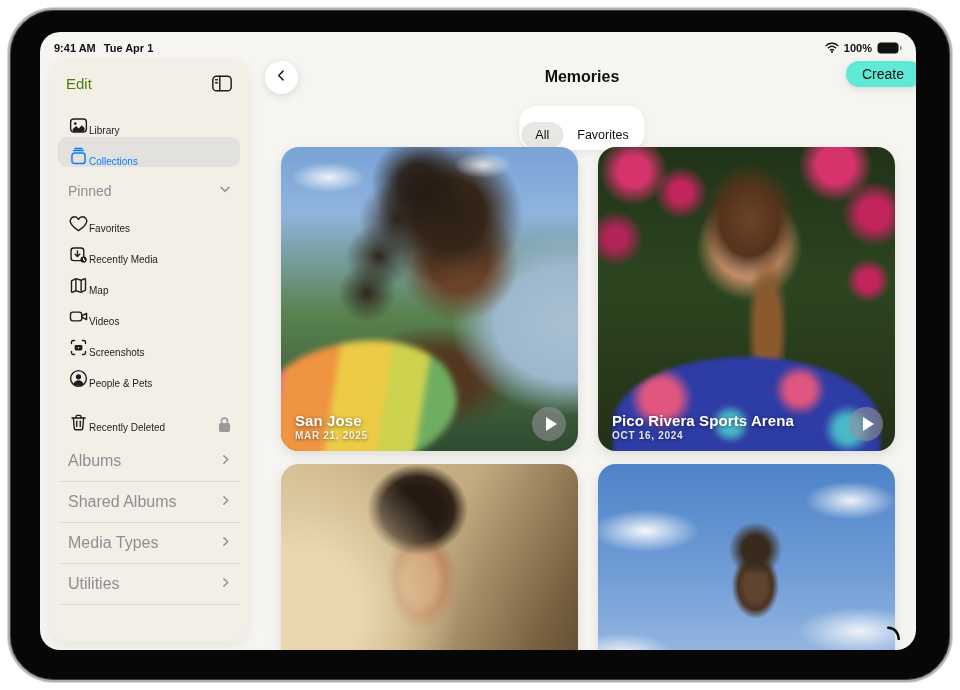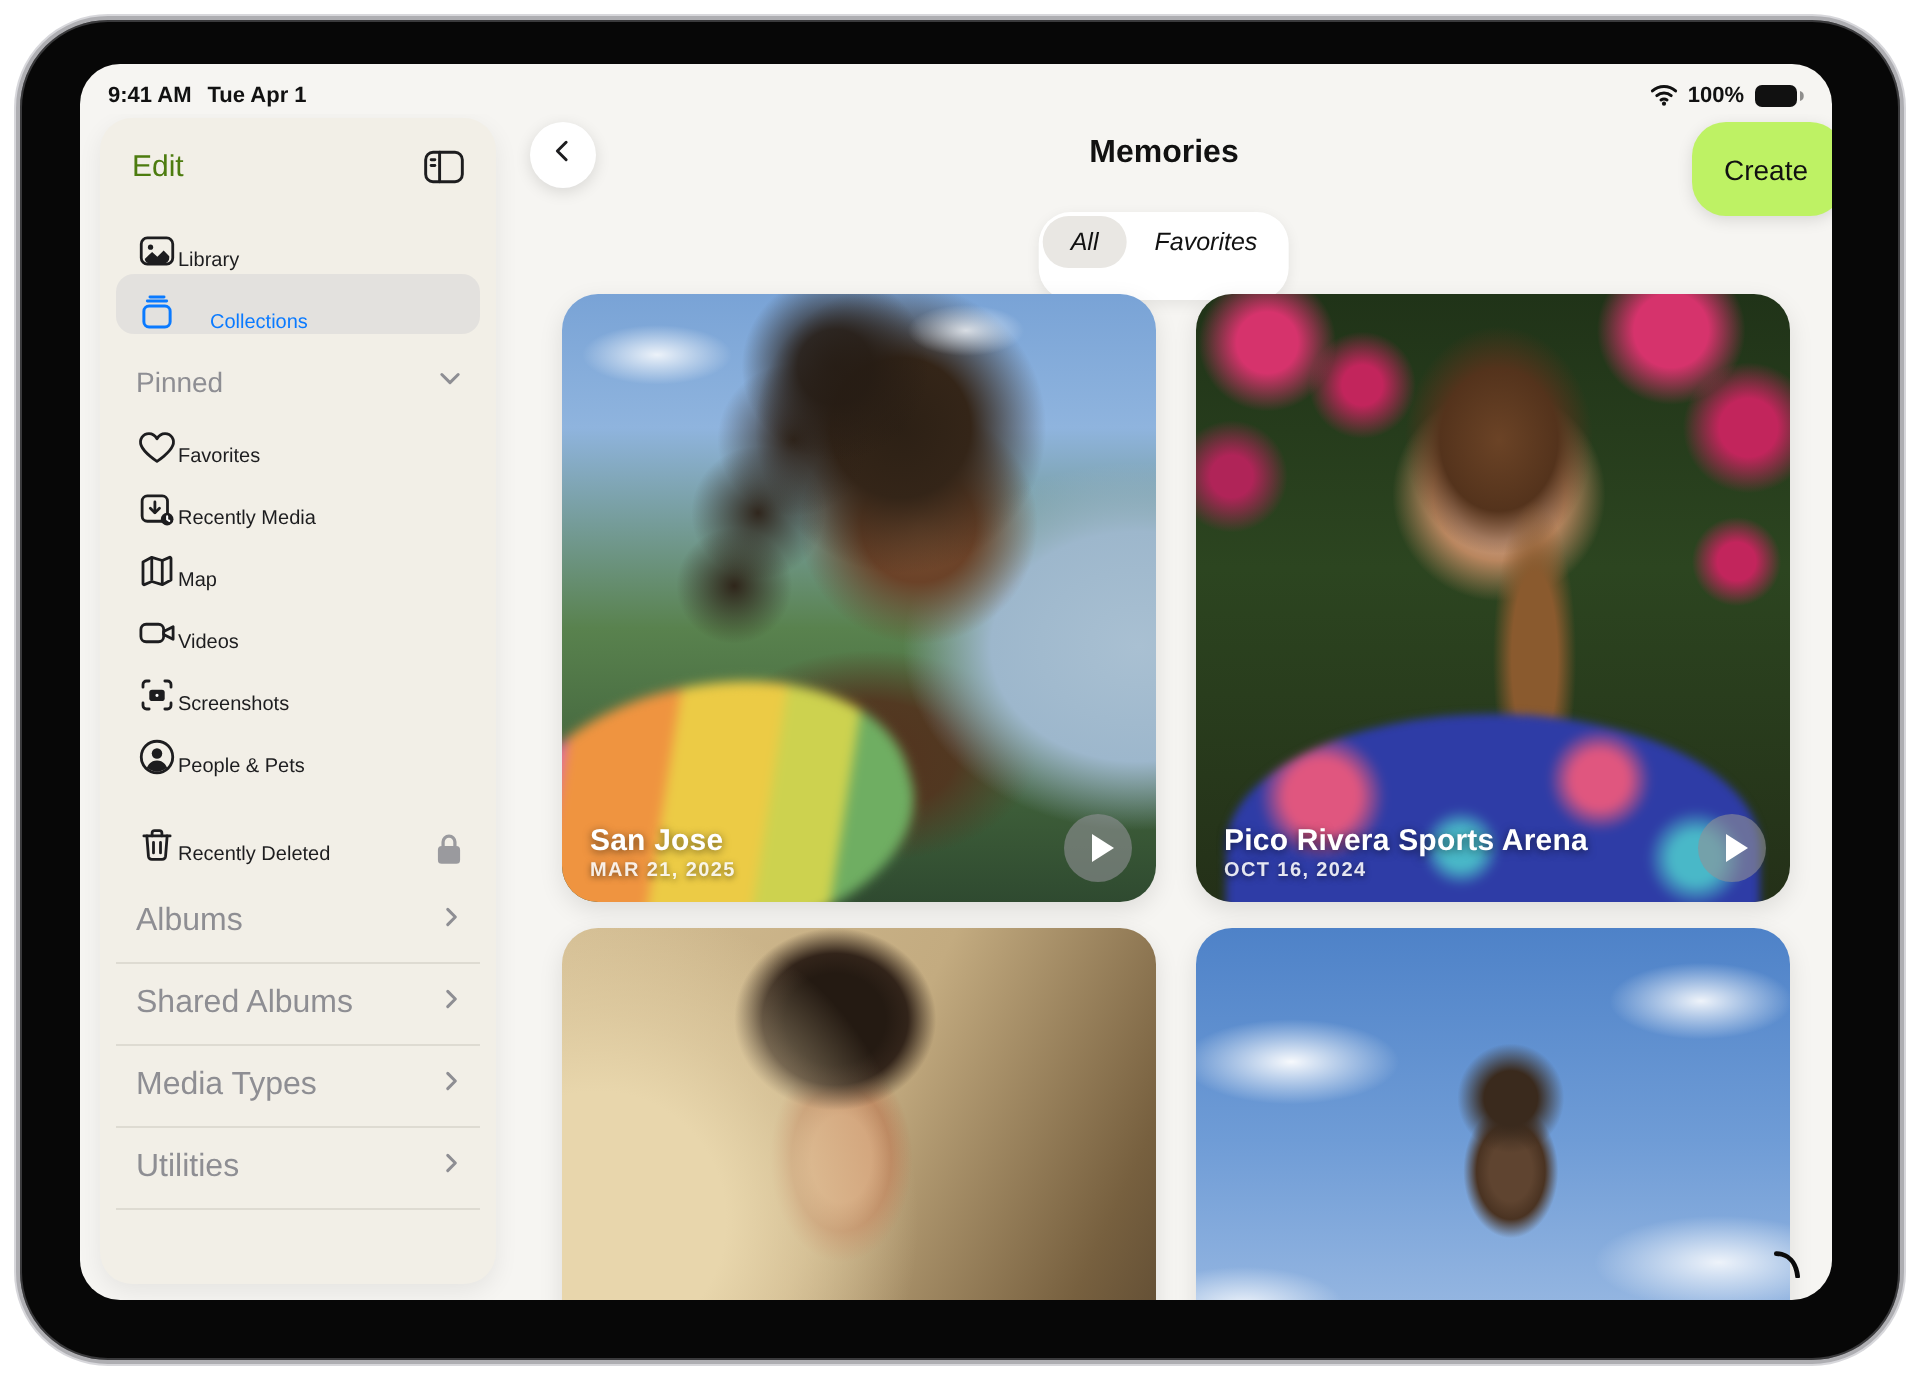--- a/index.html
+++ b/index.html
@@ -32,48 +32,48 @@
   .edit-row { display:flex; align-items:center; justify-content:space-between;
               padding:2px 6px 0 8px; height:26px; }
   .edit-label { font-size:15px; color:#4d7c0f; }
   .toggle-btn { width:24px; height:24px; display:flex; align-items:center; justify-content:center; }
 
   .side-list { margin-top:10px; }
   .side-row { display:flex; align-items:flex-end; height:31px;
               padding:0 8px 0 10px; border-radius:9px; font-size:10px; color:#1d1d1f; }
   .side-row .icn { width:21px; height:21px; flex:0 0 21px; display:flex; align-items:center; justify-content:center; }
   .side-row.selected { background:#e3e1de; color:#0a7aff; height:30px; margin:1px 0; }
-  .side-row.selected .lbl { color:#0a7aff;margin-left:16px; }
+  .side-row.selected .lbl { color:#0a7aff; }
   .side-row .lbl { white-space:nowrap; }
   .side-row.two-line { height:44px; }
   .side-row.two-line .lbl { white-space:normal; line-height:1.15; width:96px; }
   .side-row .trailing { margin-left:auto; display:flex; align-items:center; }
 
   .sec-header { display:flex; align-items:flex-end; justify-content:space-between;
                 padding:14px 8px 4px 10px; color:#8e8e93; font-size:14px; }
   .sec-row { display:flex; align-items:center; justify-content:space-between;
              height:41px; padding:0 8px 0 10px; color:#8e8e93; font-size:16px;
              border-bottom:1px solid #dedbd2; }
   .sec-row:first-of-type { border-top:0; }
 
   
   .main { flex:1; position:relative; overflow:hidden; }
   .main-header { position:absolute; left:0; right:0; top:4px; height:34px; }
   .back-btn { position:absolute; left:17px; top:0; width:33px; height:33px; border-radius:50%;
               background:#ffffff; box-shadow:0 2px 8px rgba(0,0,0,.12);
               display:flex; align-items:center; justify-content:center; }
   .page-title { position:absolute; left:0; right:0; top:7px; text-align:center;
                 font-size:16px; font-weight:700; color:#111; }
-  .create-btn { position:absolute; right:-6px; top:0; height:47px; padding:0 18px 0 16px;
-                background:#bef264; border-radius:17px; box-shadow:0 2px 8px rgba(0,0,0,.12);
+  .create-btn { position:absolute; right:-6px; top:0; height:26px; padding:0 18px 0 16px;
+                background:#5eead4; border-radius:17px; box-shadow:0 2px 8px rgba(0,0,0,.12);
                 display:flex; align-items:center; font-size:14px; color:#111; }
 
   .segmented { position:absolute; top:49px; left:50%; transform:translateX(-50%);
                background:#ffffff; border-radius:16px; height:44px; padding:2px;
-               display:flex; align-items:flex-start; box-shadow:0 2px 7px rgba(0,0,0,.08);font-style:italic; }
+               display:flex; align-items:flex-end; box-shadow:0 2px 7px rgba(0,0,0,.08); }
   .seg-opt { height:26px; border-radius:13px; display:flex; align-items:center;
              padding:0 14px; font-size:12.5px; color:#111; }
   .seg-opt.selected { background:#e9e7e3; font-weight:400; }
 
   
   .grid { position:absolute; left:33px; top:90px; width:614px;
           display:grid; grid-template-columns:297px 297px; grid-auto-rows:304px;
           column-gap:20px; row-gap:13px; }
   .card { position:relative; border-radius:18px; overflow:hidden;
           box-shadow:0 4px 12px rgba(0,0,0,.10); }

